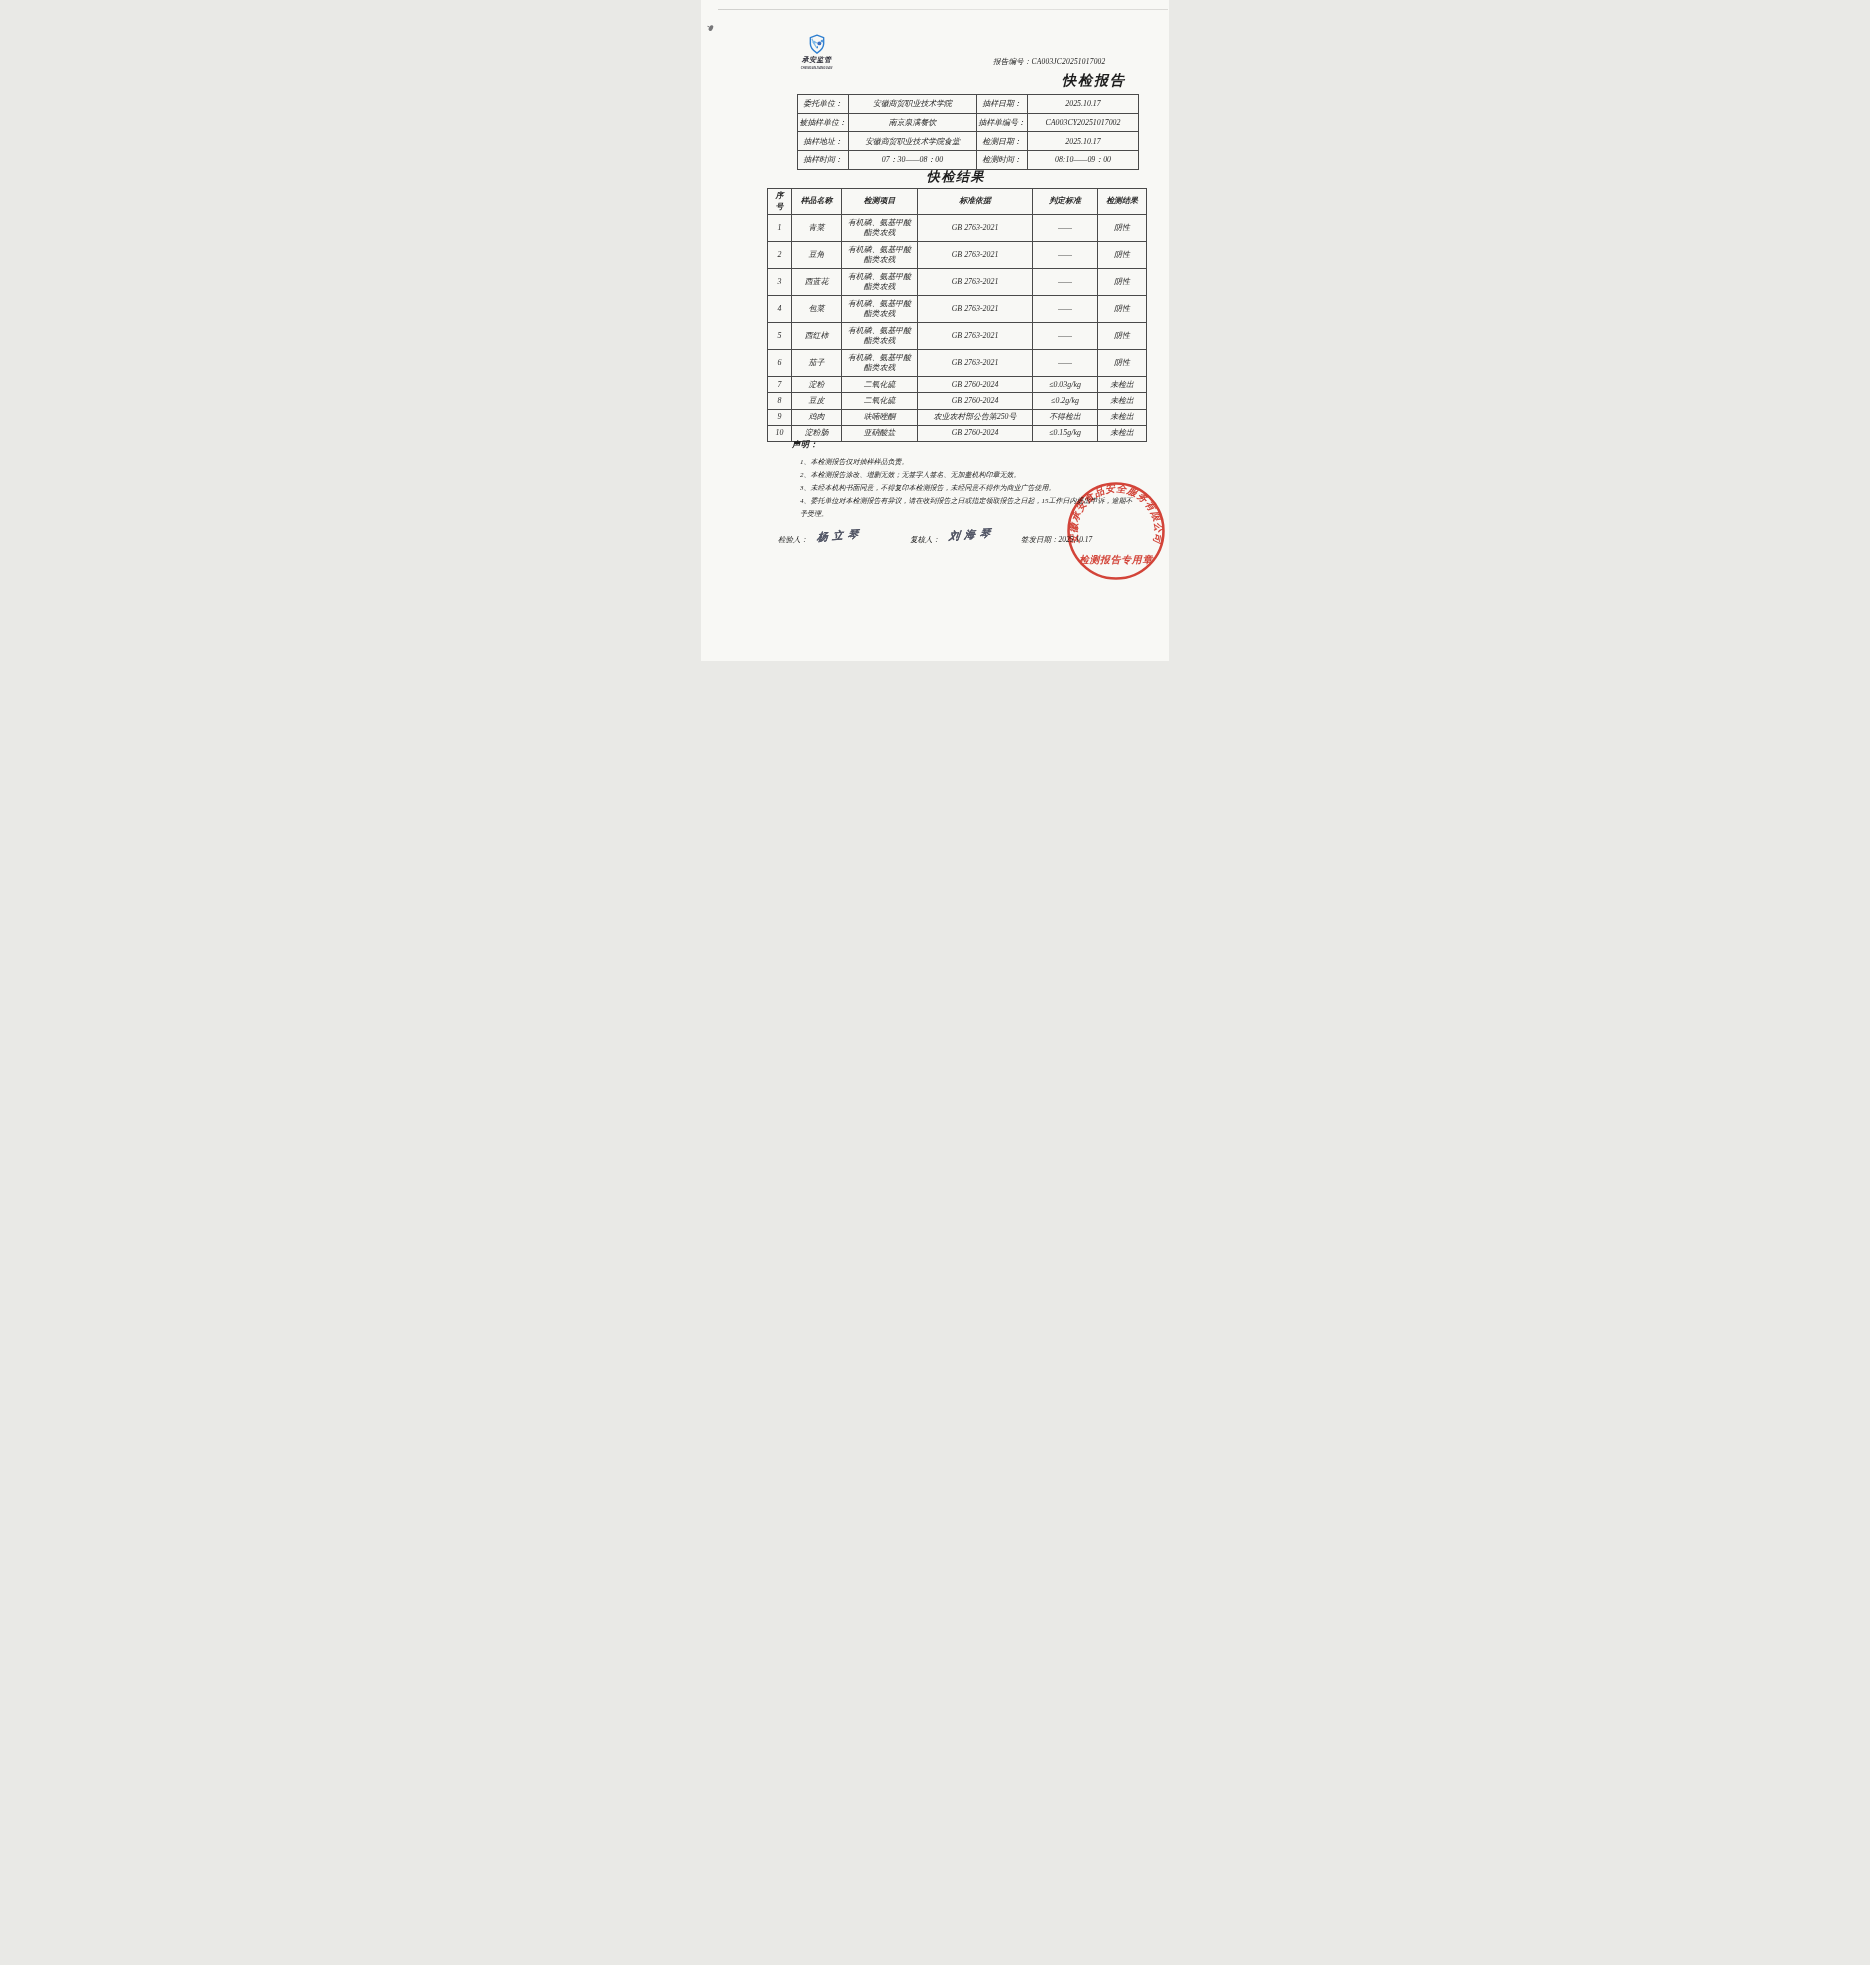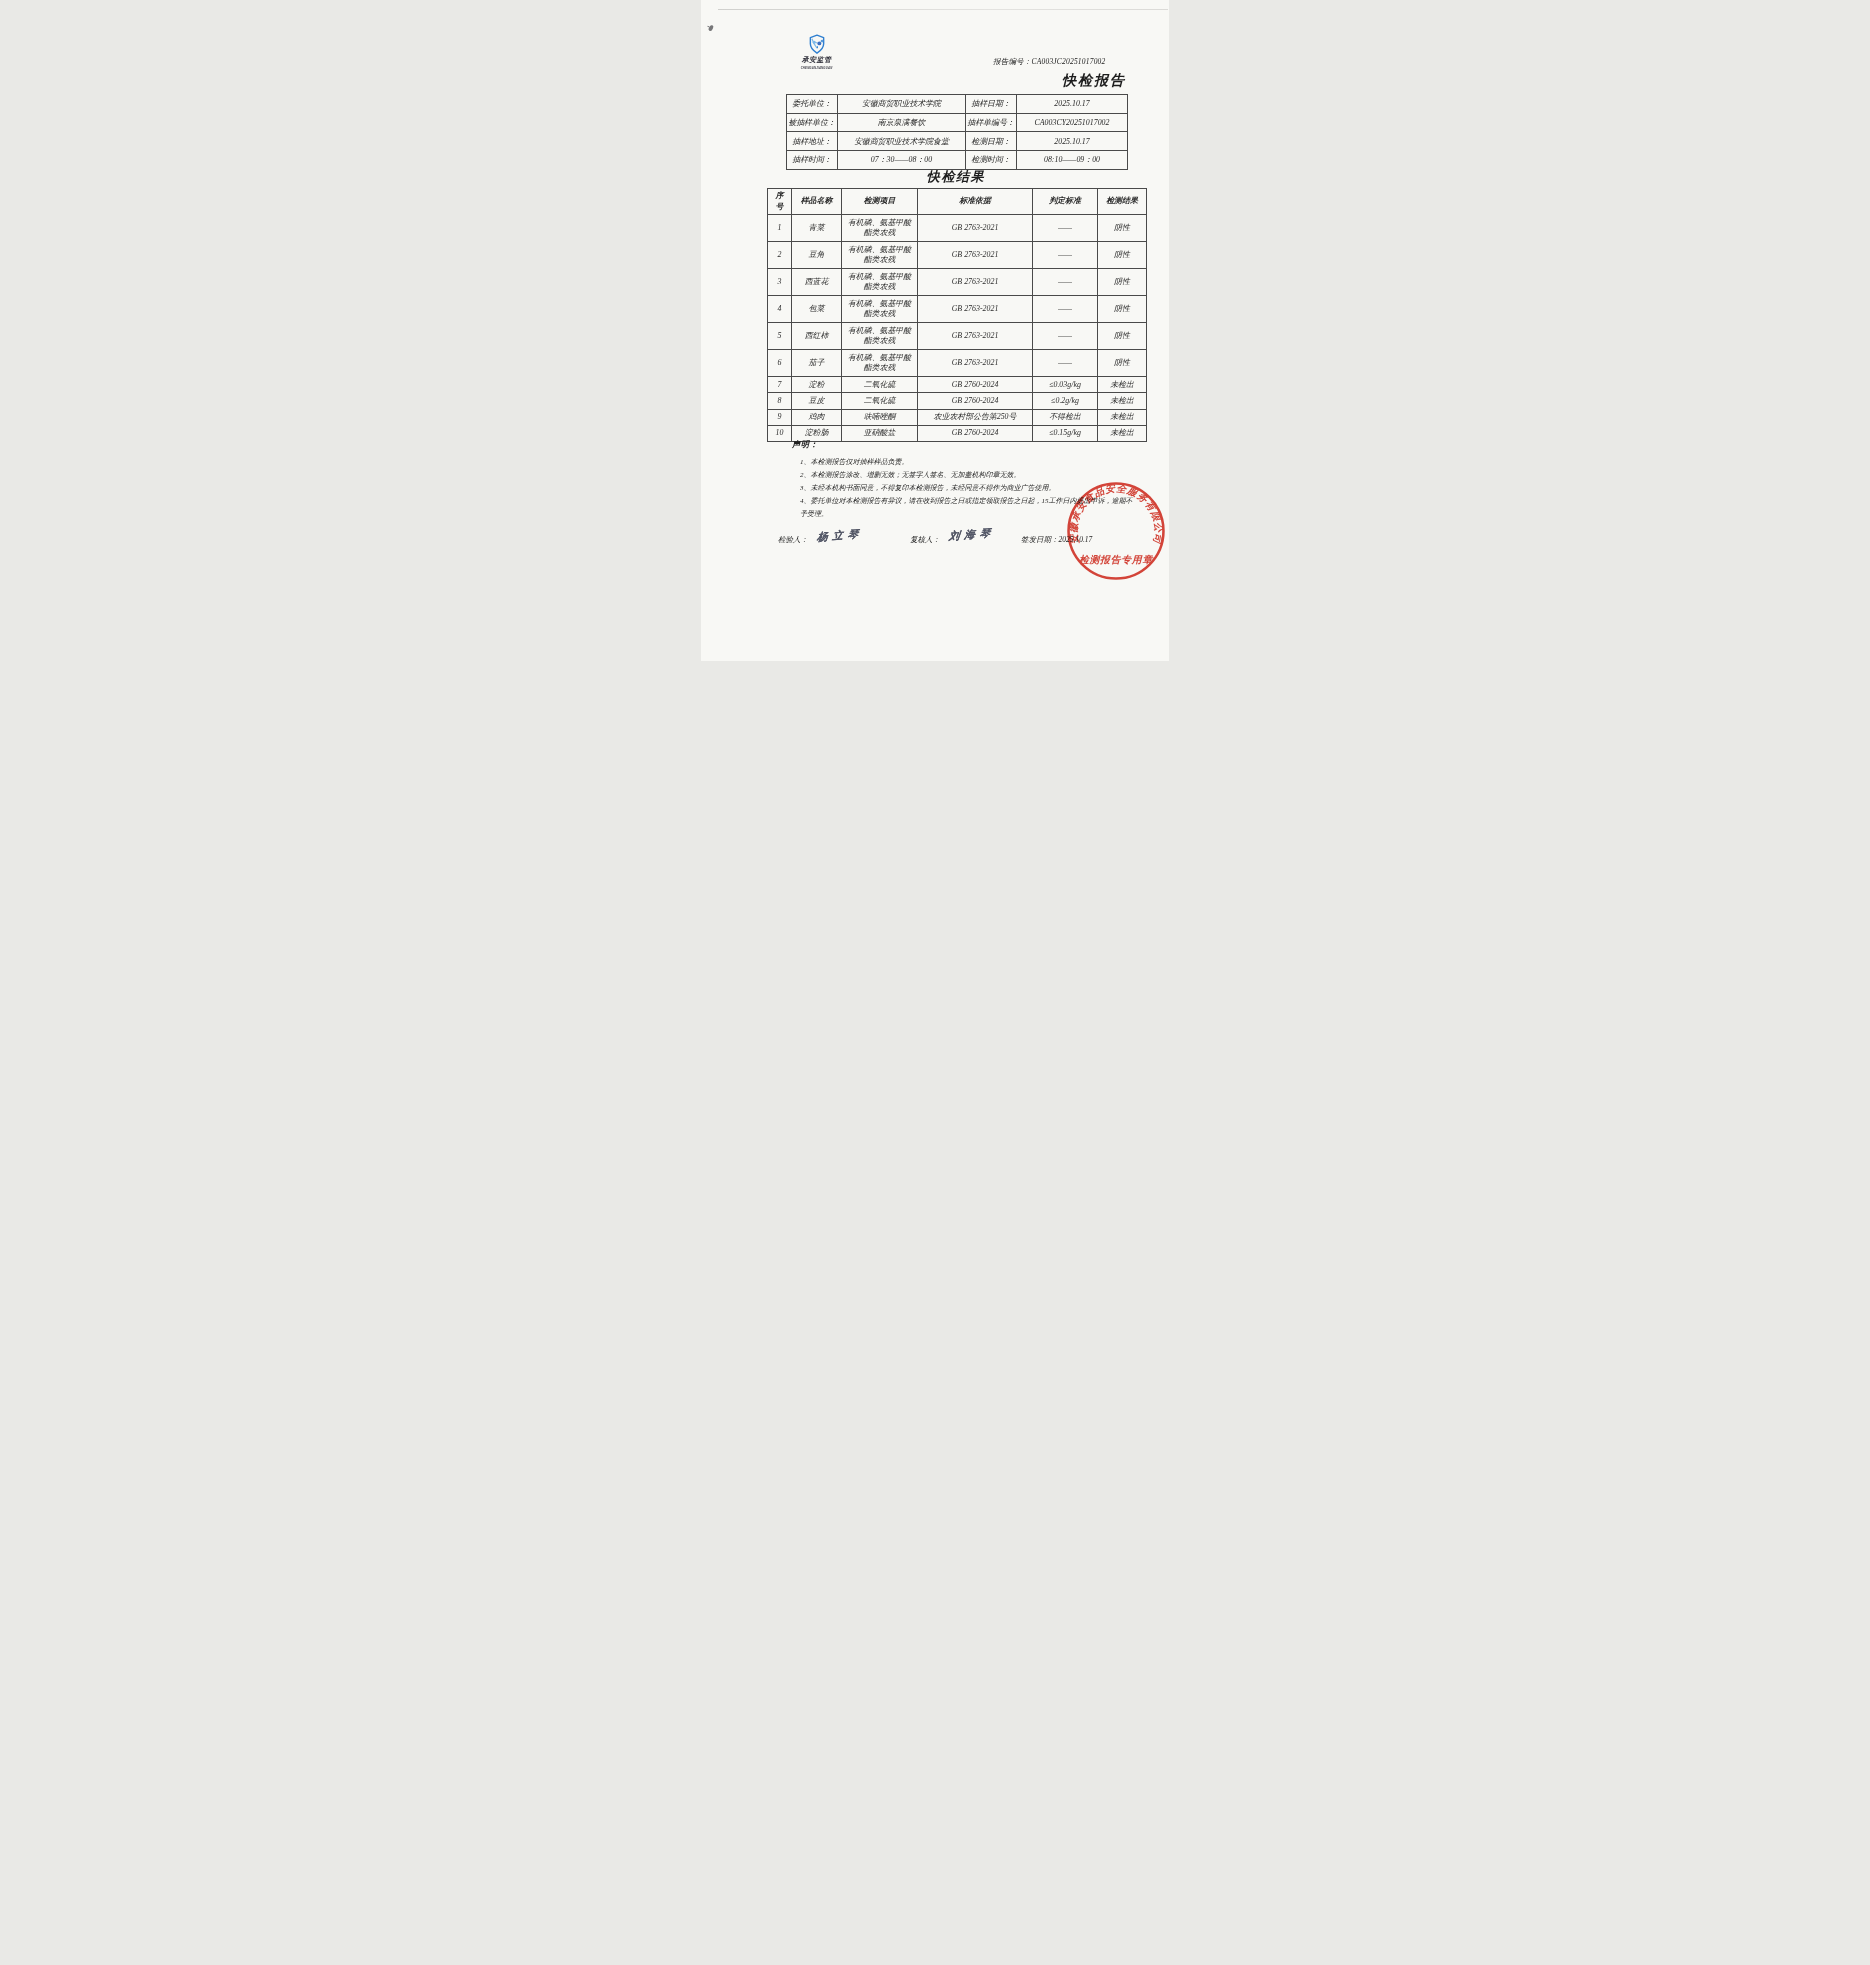--- a/index.html
+++ b/index.html
@@ -29,21 +29,21 @@
   .report-no { left:292px; top:57px; font-size:7.5px; letter-spacing:0.2px; color:#222; }
 
   .title-main { left:85px; top:72px; width:340px; text-align:right;
     font-size:14px; font-weight:bold; letter-spacing:2px; color:#1d1d1d; }
   .title-results { left:66px; top:168px; width:378px; text-align:center;
     font-size:13px; font-weight:bold; letter-spacing:1.6px; color:#1d1d1d; }
 
   table { border-collapse:collapse; table-layout:fixed; position:absolute; }
   td,th { border:0.5px solid #4a4a4a; border-top-width:0.9px; border-bottom-width:0.9px;
     text-align:center; vertical-align:middle; padding:0 0.8px; overflow:hidden; }
-  .info-table { left:85px; top:94px; width:340px; border:0.9px solid #3c3c3c; }
+  .info-table { left:96px; top:94px; width:340px; border:0.9px solid #3c3c3c; }
   .info-table td { font-size:7.9px; color:#242424; height:17.7px; }
   .results-table { left:66px; top:188px; width:378px; border:0.9px solid #3c3c3c; }
   .results-table th { font-size:7.9px; font-weight:bold; height:25px; white-space:pre-line; line-height:10.2px; }
   .results-table td { font-size:7.9px; line-height:10.2px; }
   .results-table tr.tall td { height:26px; }
   .results-table tr.short td { height:15.3px; }
   .pre { white-space:pre-line; }
 
   .decl-heading { left:91px; top:439px; font-size:8.3px; font-weight:bold; color:#1f1f1f; letter-spacing:0.4px;text-align:right; }
   .decl-items { left:99px; top:456px; width:334px; font-size:7px; line-height:13px; color:#242424; }

